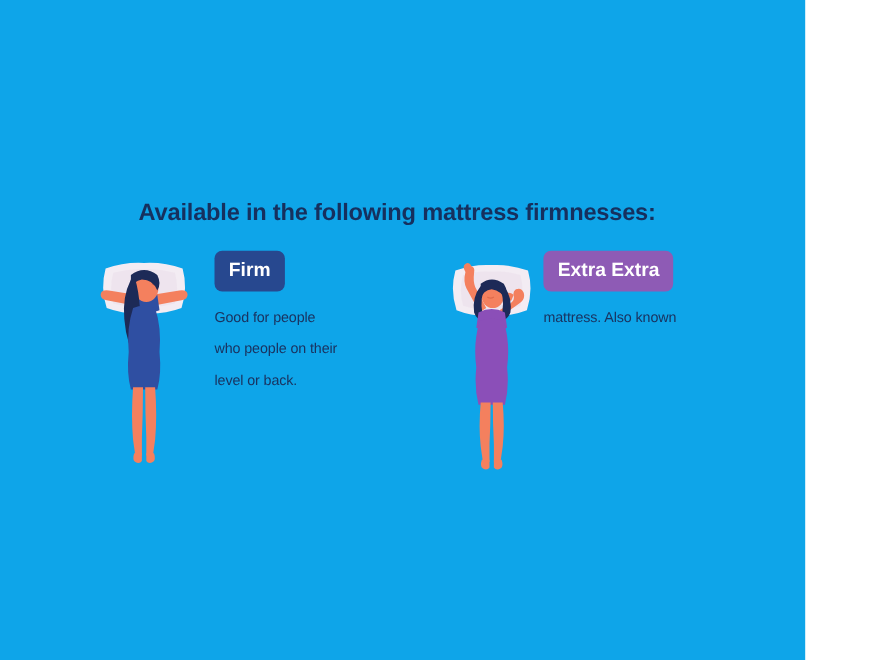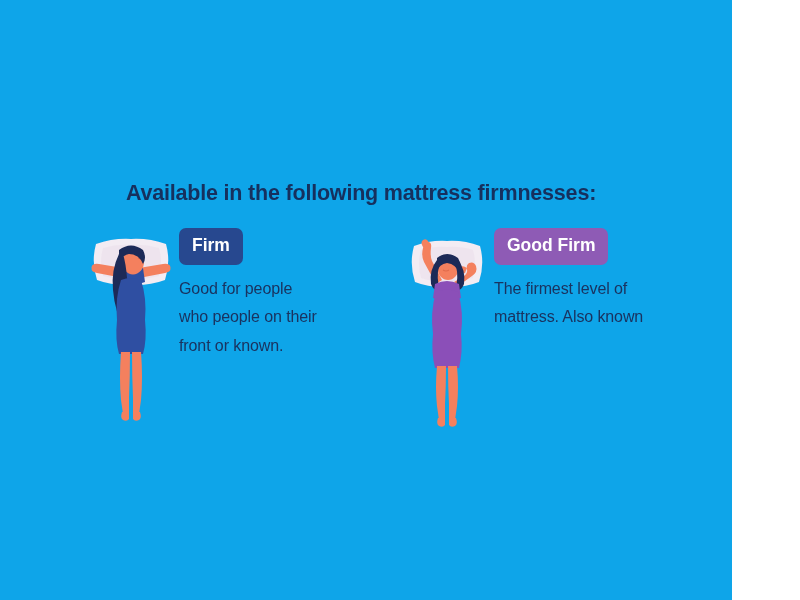--- a/index.html
+++ b/index.html
@@ -49,39 +49,39 @@
     width: 96px;
     height: 200px;
   }
   .group-extra .figure-wrap { height: 200px; }
 
   .text-col {
     position: absolute;
     top: 0;
     width: 230px;
   }
-  .group-firm  .text-col { left: 96px; }
+  .group-firm  .text-col { left: 112px; }
   .group-extra .text-col { left: 96px; }
 
   .badge {
     display: inline-block;
     border-radius: 7px;
     color: #ffffff;
     font-size: 17.5px;
     font-weight: bold;
     line-height: 1;
     padding: 9px 13px 10px 13px;
     white-space: nowrap;
   }
   .badge-firm  { background: #27488f; }
   .badge-extra { background: #8e5bb5; }
 
   .desc {
     margin-top: 10px;
-    font-size: 16px;
+    font-size: 13px;
     line-height: 28.5px;
     color: #1a3360;
     letter-spacing: -0.1px;
   }
   .desc .line { display: block; white-space: nowrap; }
 </style>
 </head>
 <body>
 
 <div class="infographic">
@@ -127,21 +127,21 @@
           <path d="M57 184 q2 6 -1 8 q-4 2 -6 -1 l0 -7 Z" fill="#f4805e"></path>
         </g>
       </svg>
     </div>
 
     <div class="text-col">
       <div class="badge badge-firm">Firm</div>
       <div class="desc">
         <span class="line">Good for people</span>
         <span class="line">who people on their</span>
-        <span class="line">front or known.</span>
+        <span class="line">level or back.</span>
       </div>
     </div>
   </div>
 
   <div class="firmness-group group-extra">
 
     <div class="figure-wrap">
       <svg width="96" height="200" viewBox="0 0 96 200" xmlns="http://www.w3.org/2000/svg">
 
         <g>
@@ -180,21 +180,20 @@
         </g>
 
         <g>
           <path d="M40 190 q-2 6 1 8 q4 2 6 -1 l0 -7 Z" fill="#f4805e"></path>
           <path d="M58 190 q2 6 -1 8 q-4 2 -6 -1 l0 -7 Z" fill="#f4805e"></path>
         </g>
       </svg>
     </div>
 
     <div class="text-col">
-      <div class="badge badge-extra">Good Firm</div>
+      <div class="badge badge-extra">Extra Extra</div>
       <div class="desc">
-        <span class="line">The firmest level of</span>
         <span class="line">mattress. Also known</span>
       </div>
     </div>
   </div>
 
 </div>
 
 </body></html>

